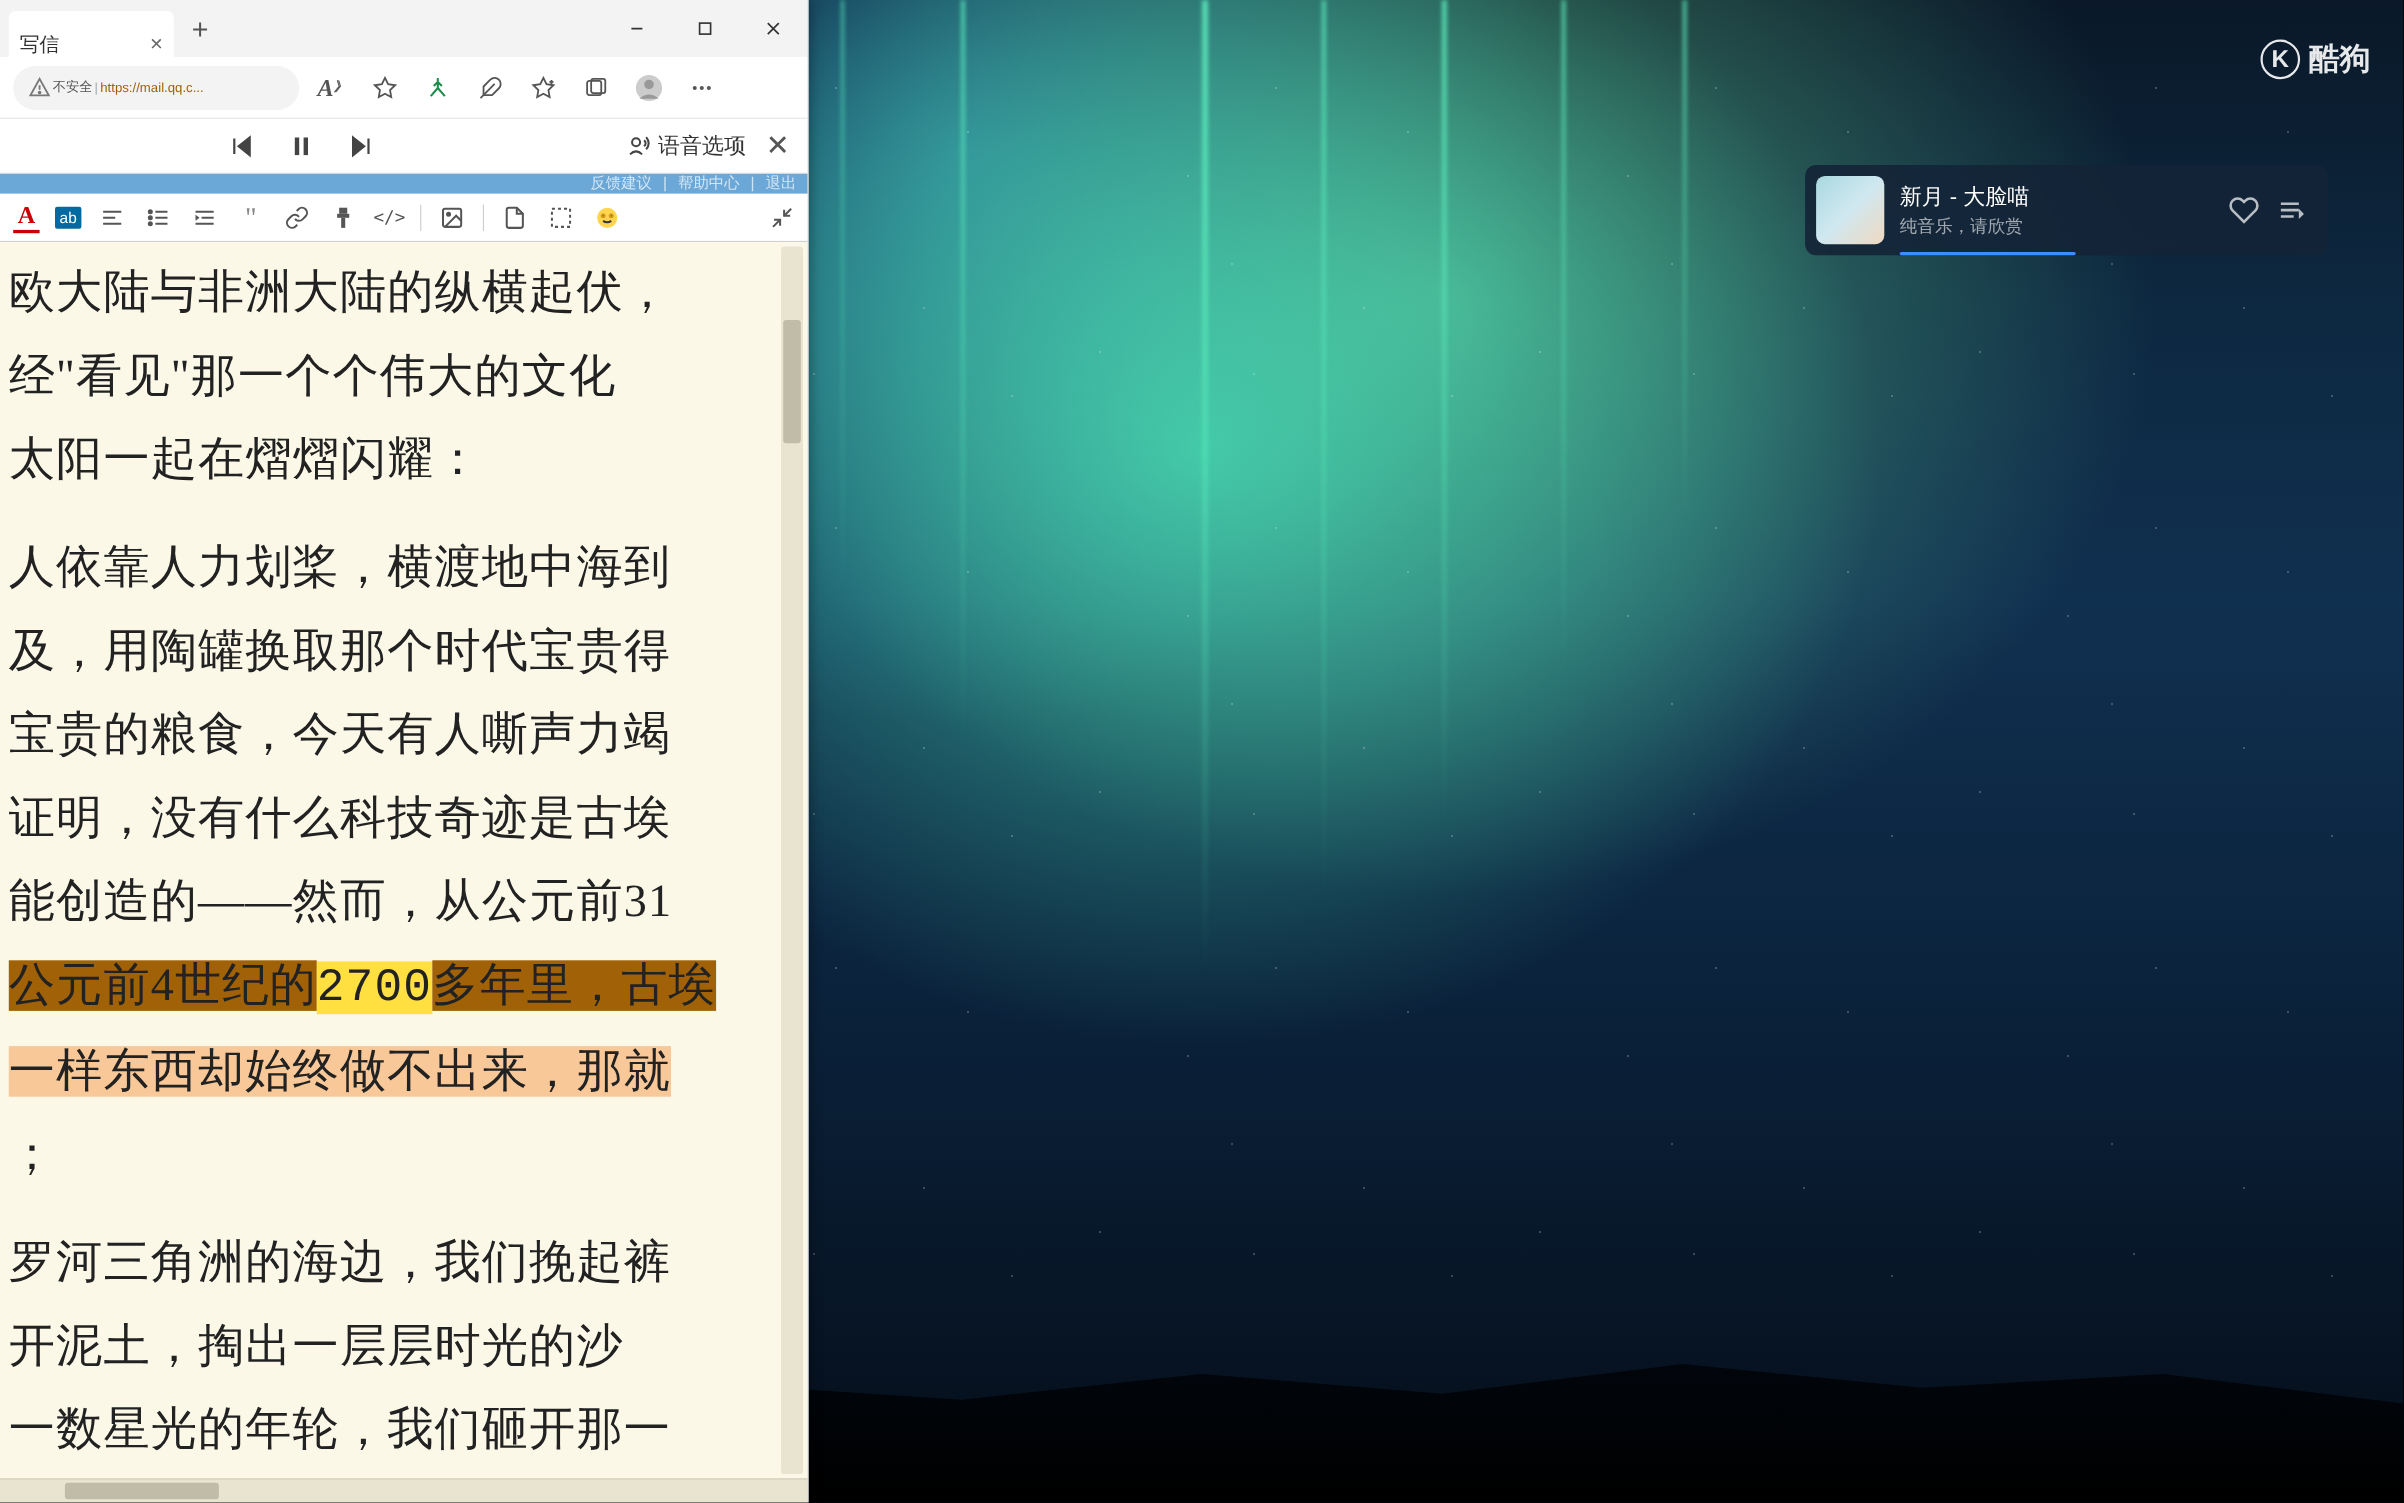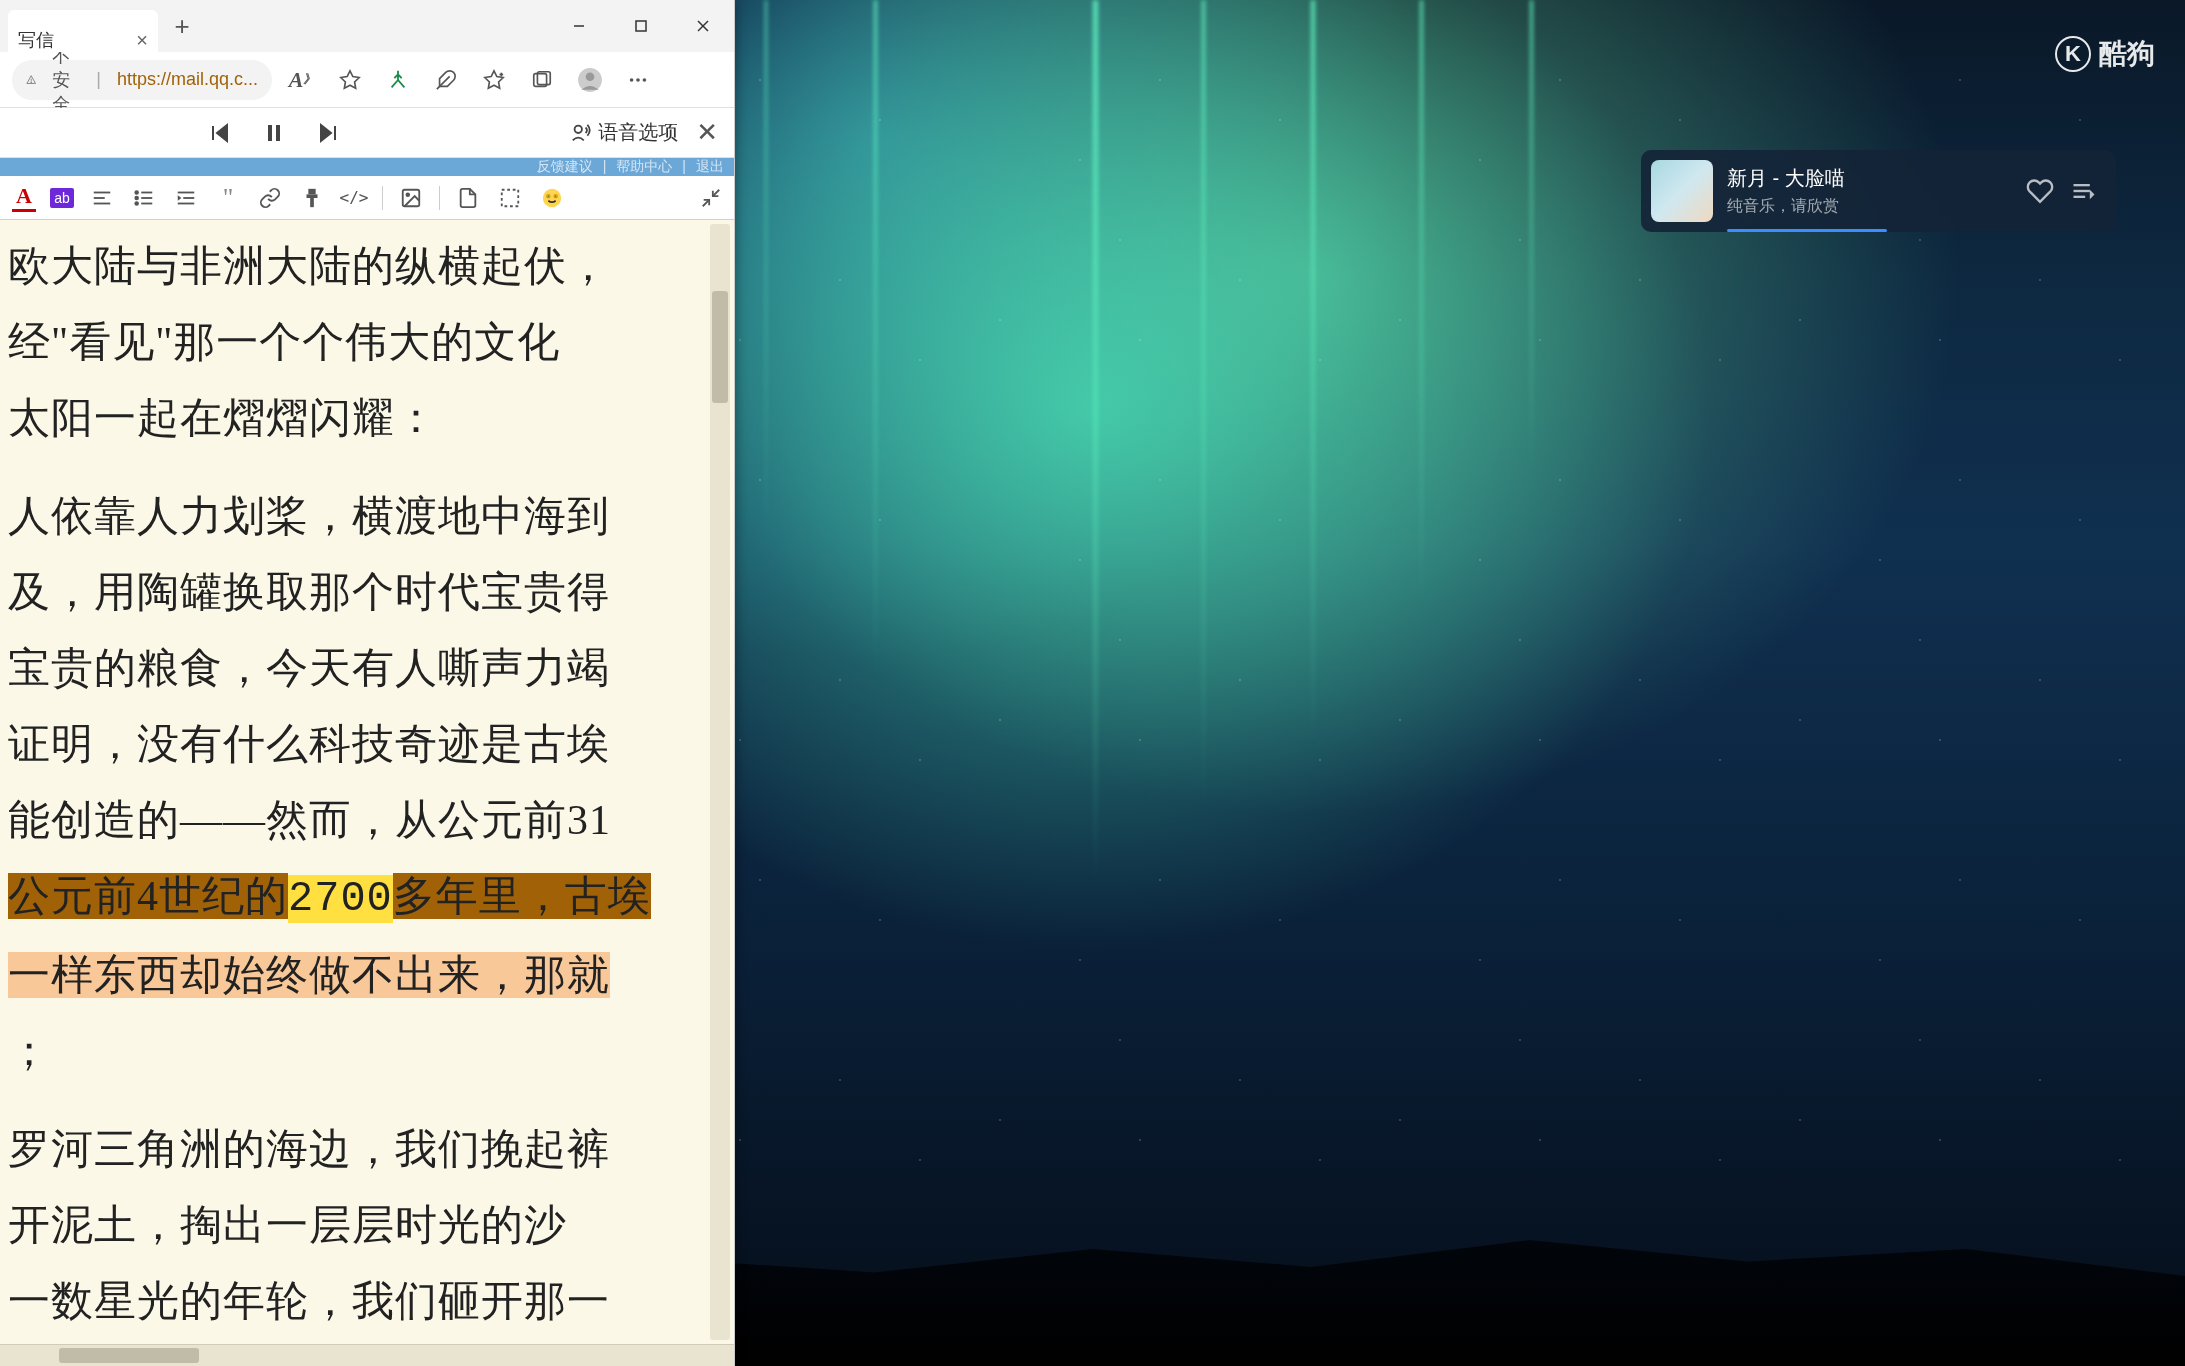--- a/index.html
+++ b/index.html
@@ -178,22 +178,22 @@
       gap: 6px;
     }
     .addr-box {
       flex: 1;
       height: 40px;
       background: #f3f3f3;
       border-radius: 20px;
       display: flex;
       align-items: center;
       padding: 0 14px;
-      gap: 16px;
-      font-size: 18px;
+      gap: 2px;
+      font-size: 12px;
       max-width: 260px;
     }
     .addr-insecure { color: #555; }
     .addr-url { color: #a16207; text-align: right; }
     .addr-icons { display: flex; gap: 4px; margin-left: 2px; }
     .addr-icon-btn {
       width: 44px; height: 44px;
       display: flex; align-items: center; justify-content: center;
       color: #555; cursor: pointer;
       font-size: 22px;
@@ -475,21 +475,21 @@
       <span>反馈建议</span>
       <span>|</span>
       <span>帮助中心</span>
       <span>|</span>
       <span>退出</span>
     </div>
   </div>
 
   <div class="editor-toolbar">
     <div class="et-icon et-a">A</div>
-    <div class="et-icon" style="background:#6d28d9; color:#fff; width:24px; height:20px; font-size:14px; border-radius:2px;">ab</div>
+    <div class="et-icon" style="background:#0369a1; color:#fff; width:24px; height:20px; font-size:14px; border-radius:2px;">ab</div>
     <div class="et-icon">
       <svg width="22" height="22" viewBox="0 0 24 24" stroke="#555" stroke-width="2">
           <line x1="3" y1="6" x2="21" y2="6"></line>
           <line x1="3" y1="12" x2="15" y2="12"></line>
           <line x1="3" y1="18" x2="21" y2="18"></line>
         </svg>
     </div>
     <div class="et-icon">
       <svg width="22" height="22" viewBox="0 0 24 24" stroke="#555" stroke-width="2" fill="#555">
           <circle cx="4" cy="6" r="1.5"></circle>

